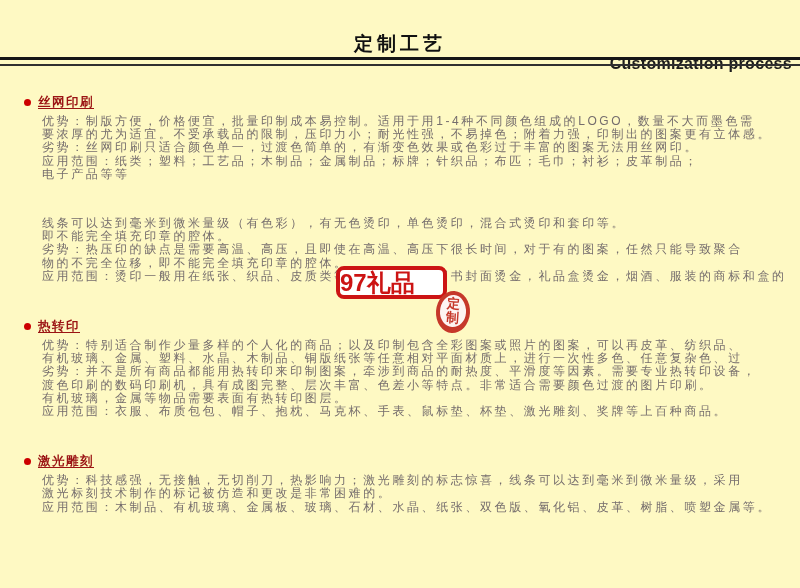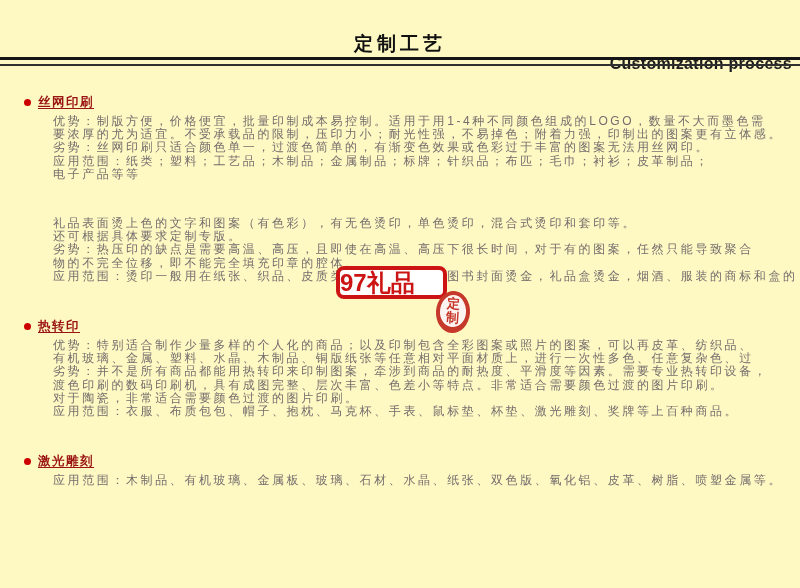--- a/index.html
+++ b/index.html
@@ -40,21 +40,21 @@
     width:7px; height:7px; border-radius:50%;
     background:#cc0000; margin-right:7px; flex:0 0 auto;
   }
   .section-title {
     font-size:12.5px; font-weight:bold; color:#9b1414;
     letter-spacing:1.5px;
     text-decoration:underline;
     text-underline-offset:2px;
   }
   .body-line {
-    margin-left:29px;
+    margin-left:18px;
     font-size:12px; line-height:13.2px;
     color:#756d6d;
     letter-spacing:2.6px;
     white-space:nowrap;
   }
 
   
   .wm-box {
     position:absolute; left:336px; top:266px;
     width:111px; height:33px;
@@ -101,45 +101,47 @@
         <span class="section-title">丝网印刷</span>
       </div>
       <div class="body-line">优势：制版方便，价格便宜，批量印制成本易控制。适用于用1-4种不同颜色组成的LOGO，数量不大而墨色需</div>
       <div class="body-line">要浓厚的尤为适宜。不受承载品的限制，压印力小；耐光性强，不易掉色；附着力强，印制出的图案更有立体感。</div>
       <div class="body-line">劣势：丝网印刷只适合颜色单一，过渡色简单的，有渐变色效果或色彩过于丰富的图案无法用丝网印。</div>
       <div class="body-line">应用范围：纸类；塑料；工艺品；木制品；金属制品；标牌；针织品；布匹；毛巾；衬衫；皮革制品；</div>
       <div class="body-line">电子产品等等</div>
     </div>
 
     <div class="section">
-      <div class="body-line">礼品表面烫上色的文字和图案（有色彩），有无色烫印，单色烫印，混合式烫印和套印等。</div>
-      <div class="body-line">还可根据具体要求定制专版。</div>
+      <div class="body-line">线条可以达到毫米到微米量级（有色彩），有无色烫印，单色烫印，混合式烫印和套印等。</div>
+      <div class="body-line">即不能完全填充印章的腔体。</div>
       <div class="body-line">劣势：热压印的缺点是需要高温、高压，且即使在高温、高压下很长时间，对于有的图案，任然只能导致聚合</div>
       <div class="body-line">物的不完全位移，即不能完全填充印章的腔体。</div>
       <div class="body-line">应用范围：烫印一般用在纸张、织品、皮质类等礼品包装上。图书封面烫金，礼品盒烫金，烟酒、服装的商标和盒的</div>
     </div>
 
     <div class="section">
       <div class="section-head">
         <span class="bullet"></span>
         <span class="section-title">热转印</span>
       </div>
       <div class="body-line">优势：特别适合制作少量多样的个人化的商品；以及印制包含全彩图案或照片的图案，可以再皮革、纺织品、</div>
       <div class="body-line">有机玻璃、金属、塑料、水晶、木制品、铜版纸张等任意相对平面材质上，进行一次性多色、任意复杂色、过</div>
       <div class="body-line">劣势：并不是所有商品都能用热转印来印制图案，牵涉到商品的耐热度、平滑度等因素。需要专业热转印设备，</div>
       <div class="body-line">渡色印刷的数码印刷机，具有成图完整、层次丰富、色差小等特点。非常适合需要颜色过渡的图片印刷。</div>
-      <div class="body-line">对于陶瓷，非常适合需要颜色过渡的图片印刷。</div>
+      <div class="body-line">有机玻璃，金属等物品需要表面有热转印图层。</div>
       <div class="body-line">应用范围：衣服、布质包包、帽子、抱枕、马克杯、手表、鼠标垫、杯垫、激光雕刻、奖牌等上百种商品。</div>
     </div>
 
     <div class="section">
       <div class="section-head">
         <span class="bullet"></span>
         <span class="section-title">激光雕刻</span>
       </div>
+      <div class="body-line">优势：科技感强，无接触，无切削刀，热影响力；激光雕刻的标志惊喜，线条可以达到毫米到微米量级，采用</div>
+      <div class="body-line">激光标刻技术制作的标记被仿造和更改是非常困难的。</div>
       <div class="body-line">应用范围：木制品、有机玻璃、金属板、玻璃、石材、水晶、纸张、双色版、氧化铝、皮革、树脂、喷塑金属等。</div>
     </div>
 
   </div>
 
   <div class="wm-box">
     <span class="wm-text">97礼品</span>
   </div>
   <div class="wm-seal">
     <span>定</span>

